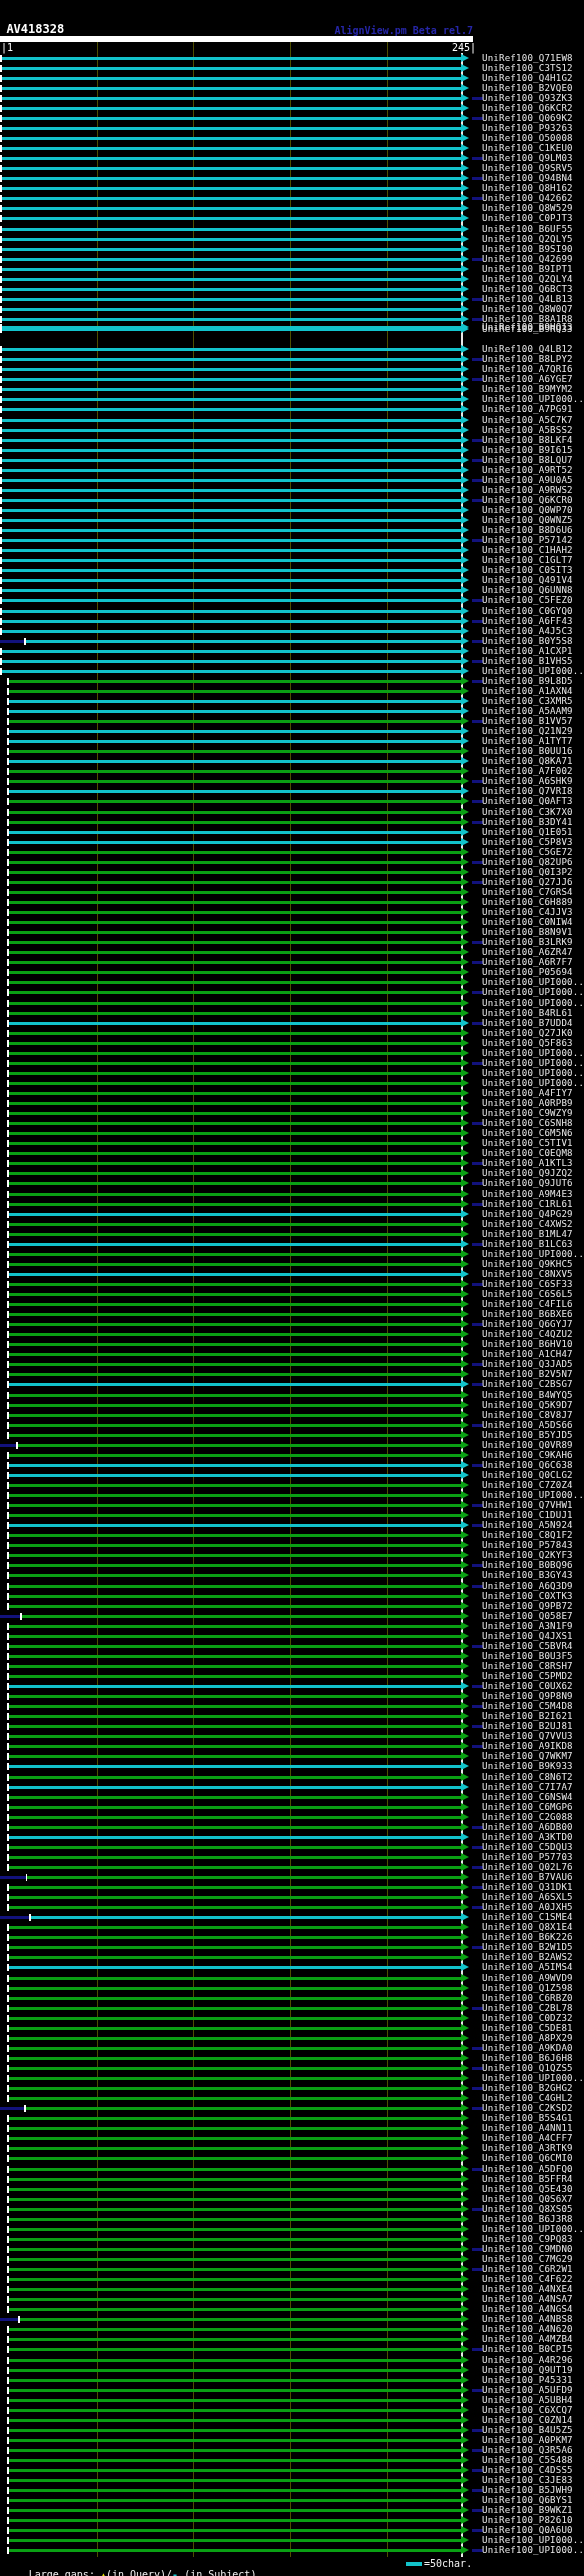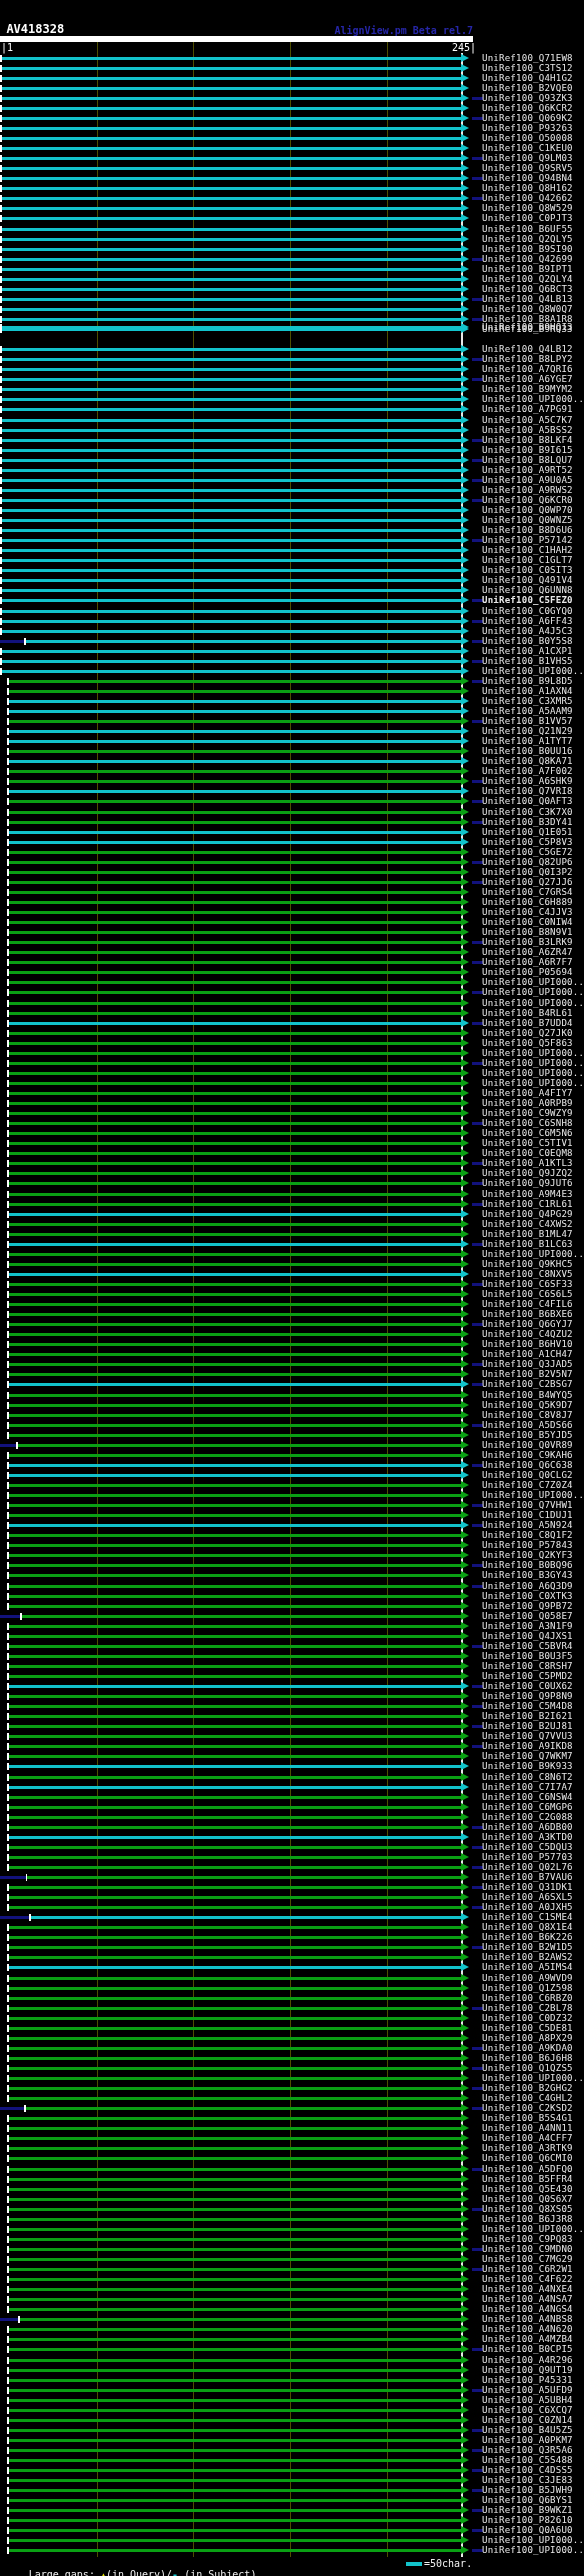--- a/index.html
+++ b/index.html
@@ -387,21 +387,21 @@
         <div class="bar" style="left:1.8px;width:460px;background:#12c3cb"></div>
         <div class="arrow" style="border-left-color:#12c3cb"></div>
         <div class="rlabel">UniRef100_Q491V4</div>
       </div>
       <div class="row" style="top: 589px;">
         <div class="tick" style="left:0px"></div>
         <div class="bar" style="left:1.8px;width:460px;background:#12c3cb"></div>
         <div class="arrow" style="border-left-color:#12c3cb"></div>
         <div class="rlabel">UniRef100_Q6UNN8</div>
       </div>
-      <div class="row" style="top: 599px; font-weight: bold;">
+      <div class="row" style="top: 599px;">
         <div class="tick" style="left:0px"></div>
         <div class="bar" style="left:1.8px;width:460px;background:#12c3cb"></div>
         <div class="arrow" style="border-left-color:#12c3cb"></div>
         <div class="tail" style="background:#12127c"></div>
         <div class="rlabel">UniRef100_C5FEZ0</div>
       </div>
       <div class="row" style="top: 610px;">
         <div class="tick" style="left:0px"></div>
         <div class="bar" style="left:1.8px;width:460px;background:#12c3cb"></div>
         <div class="arrow" style="border-left-color:#12c3cb"></div>

